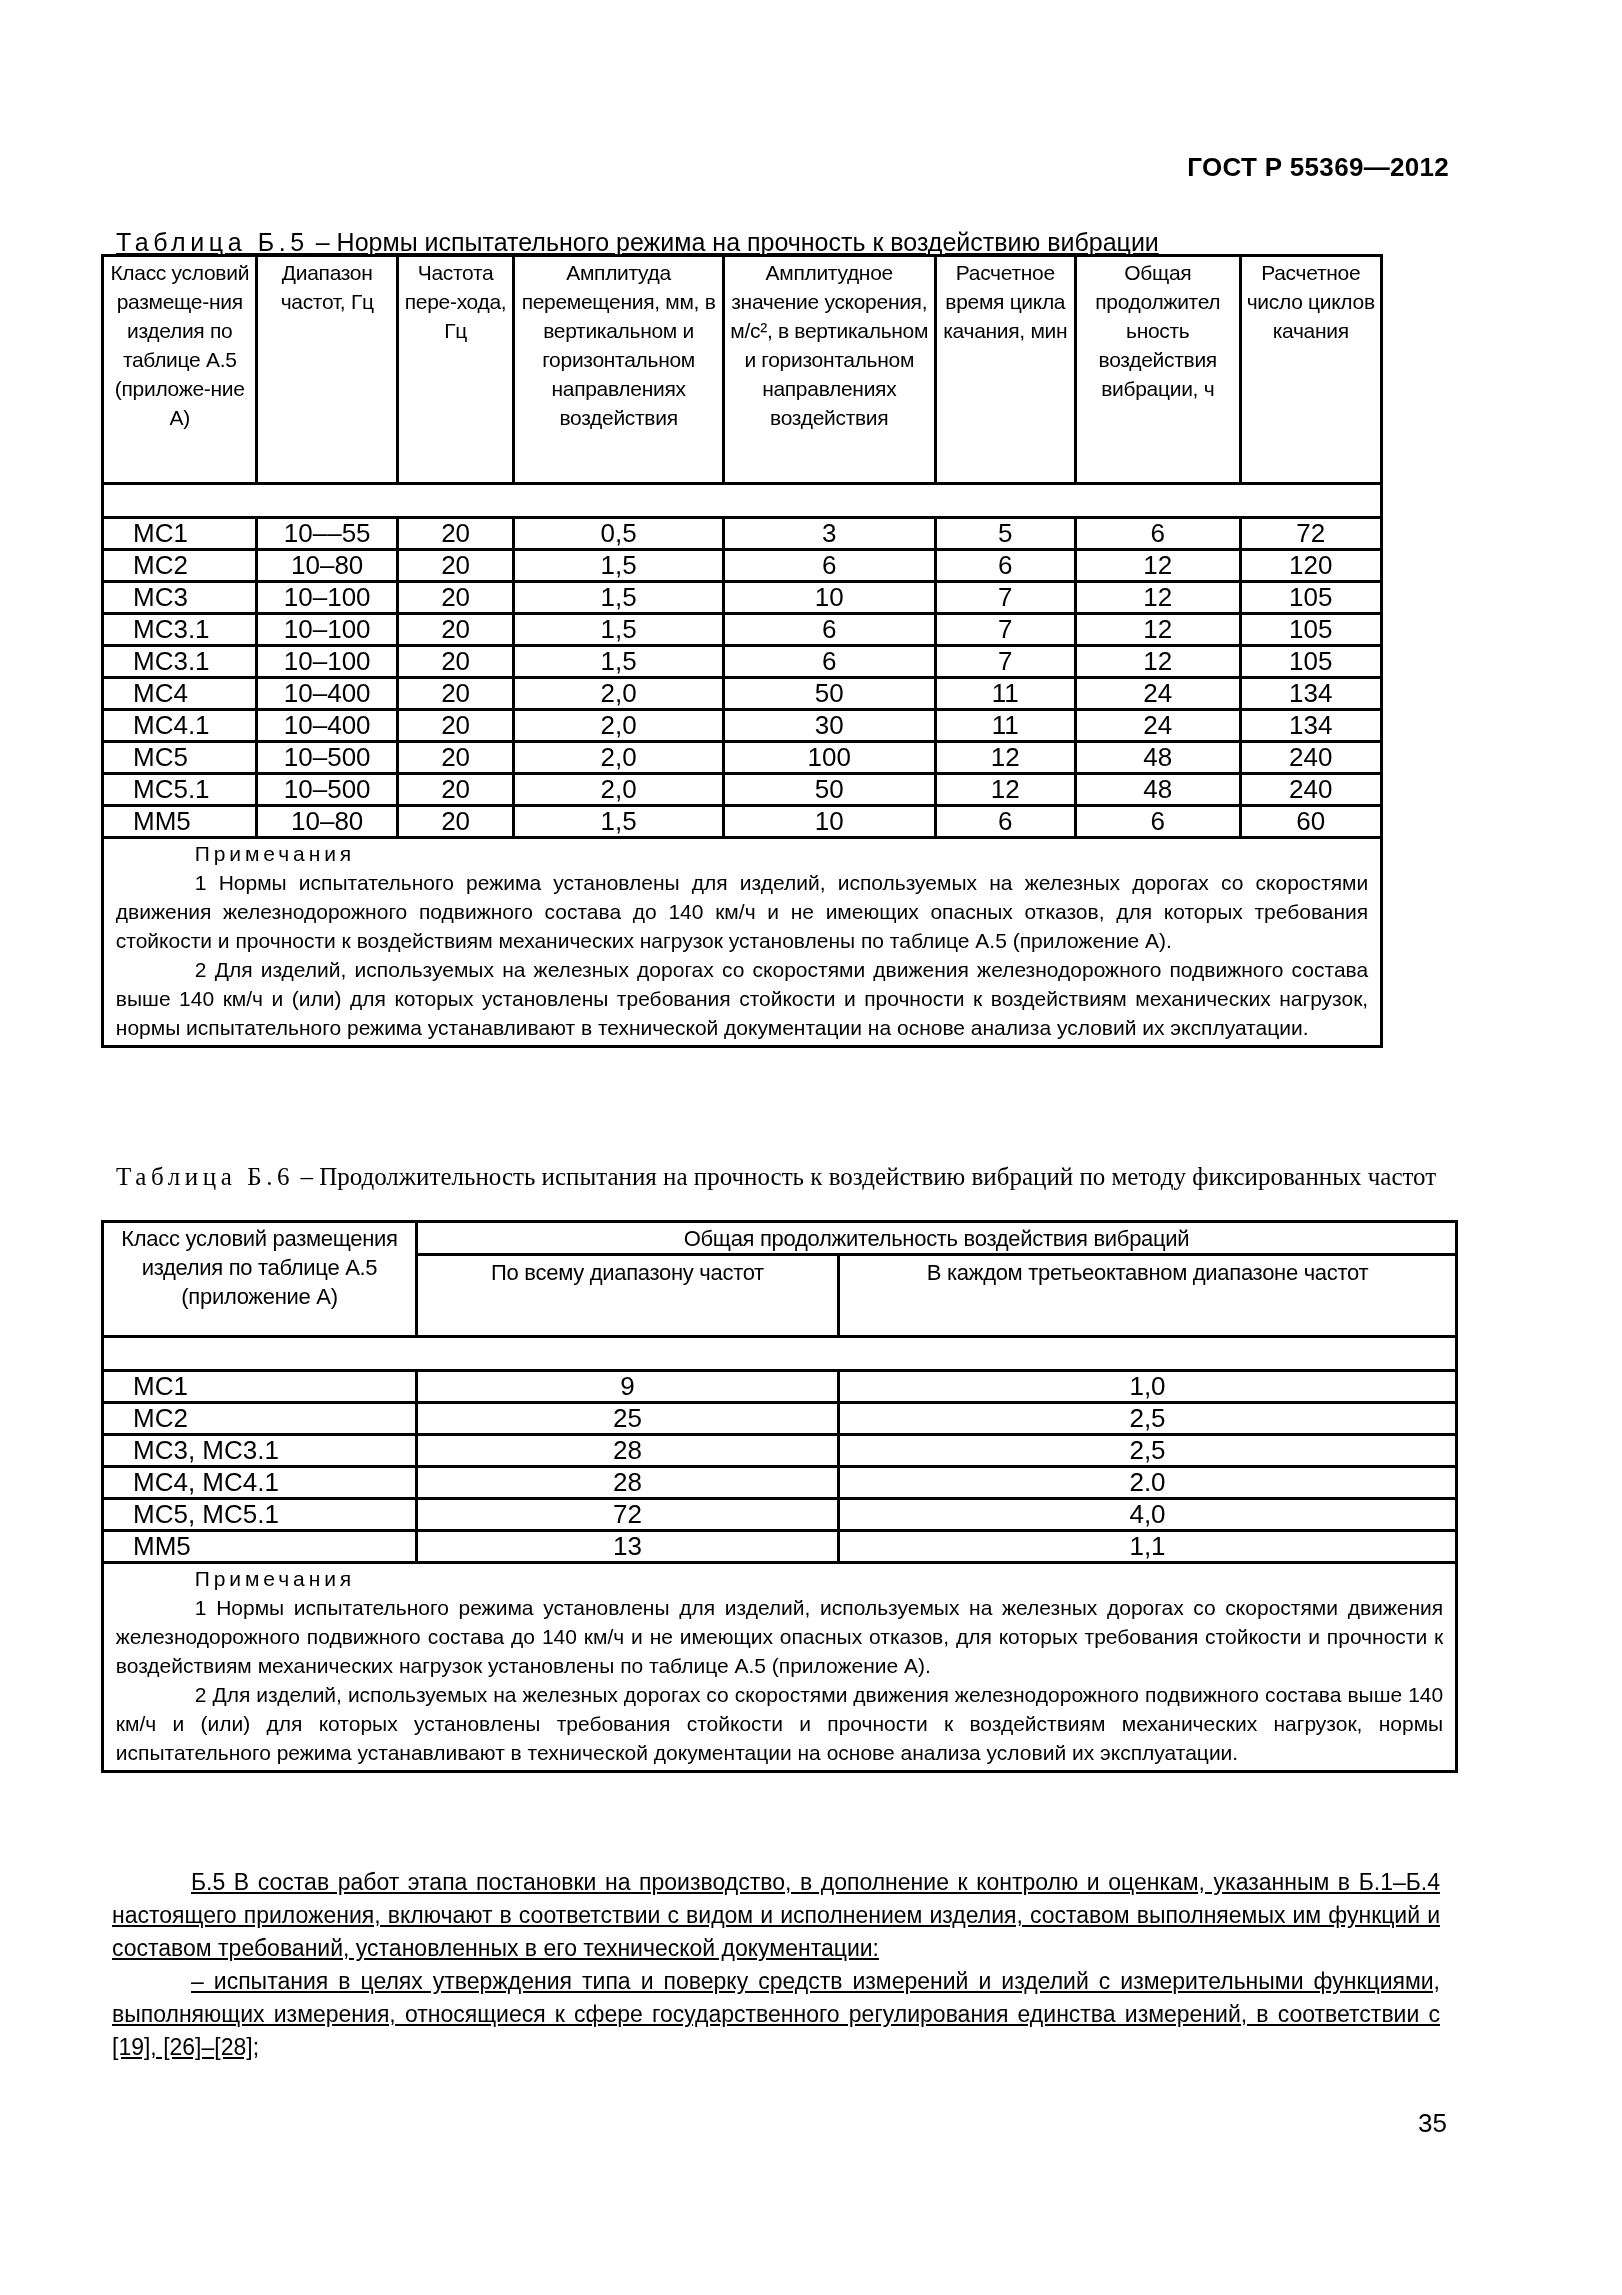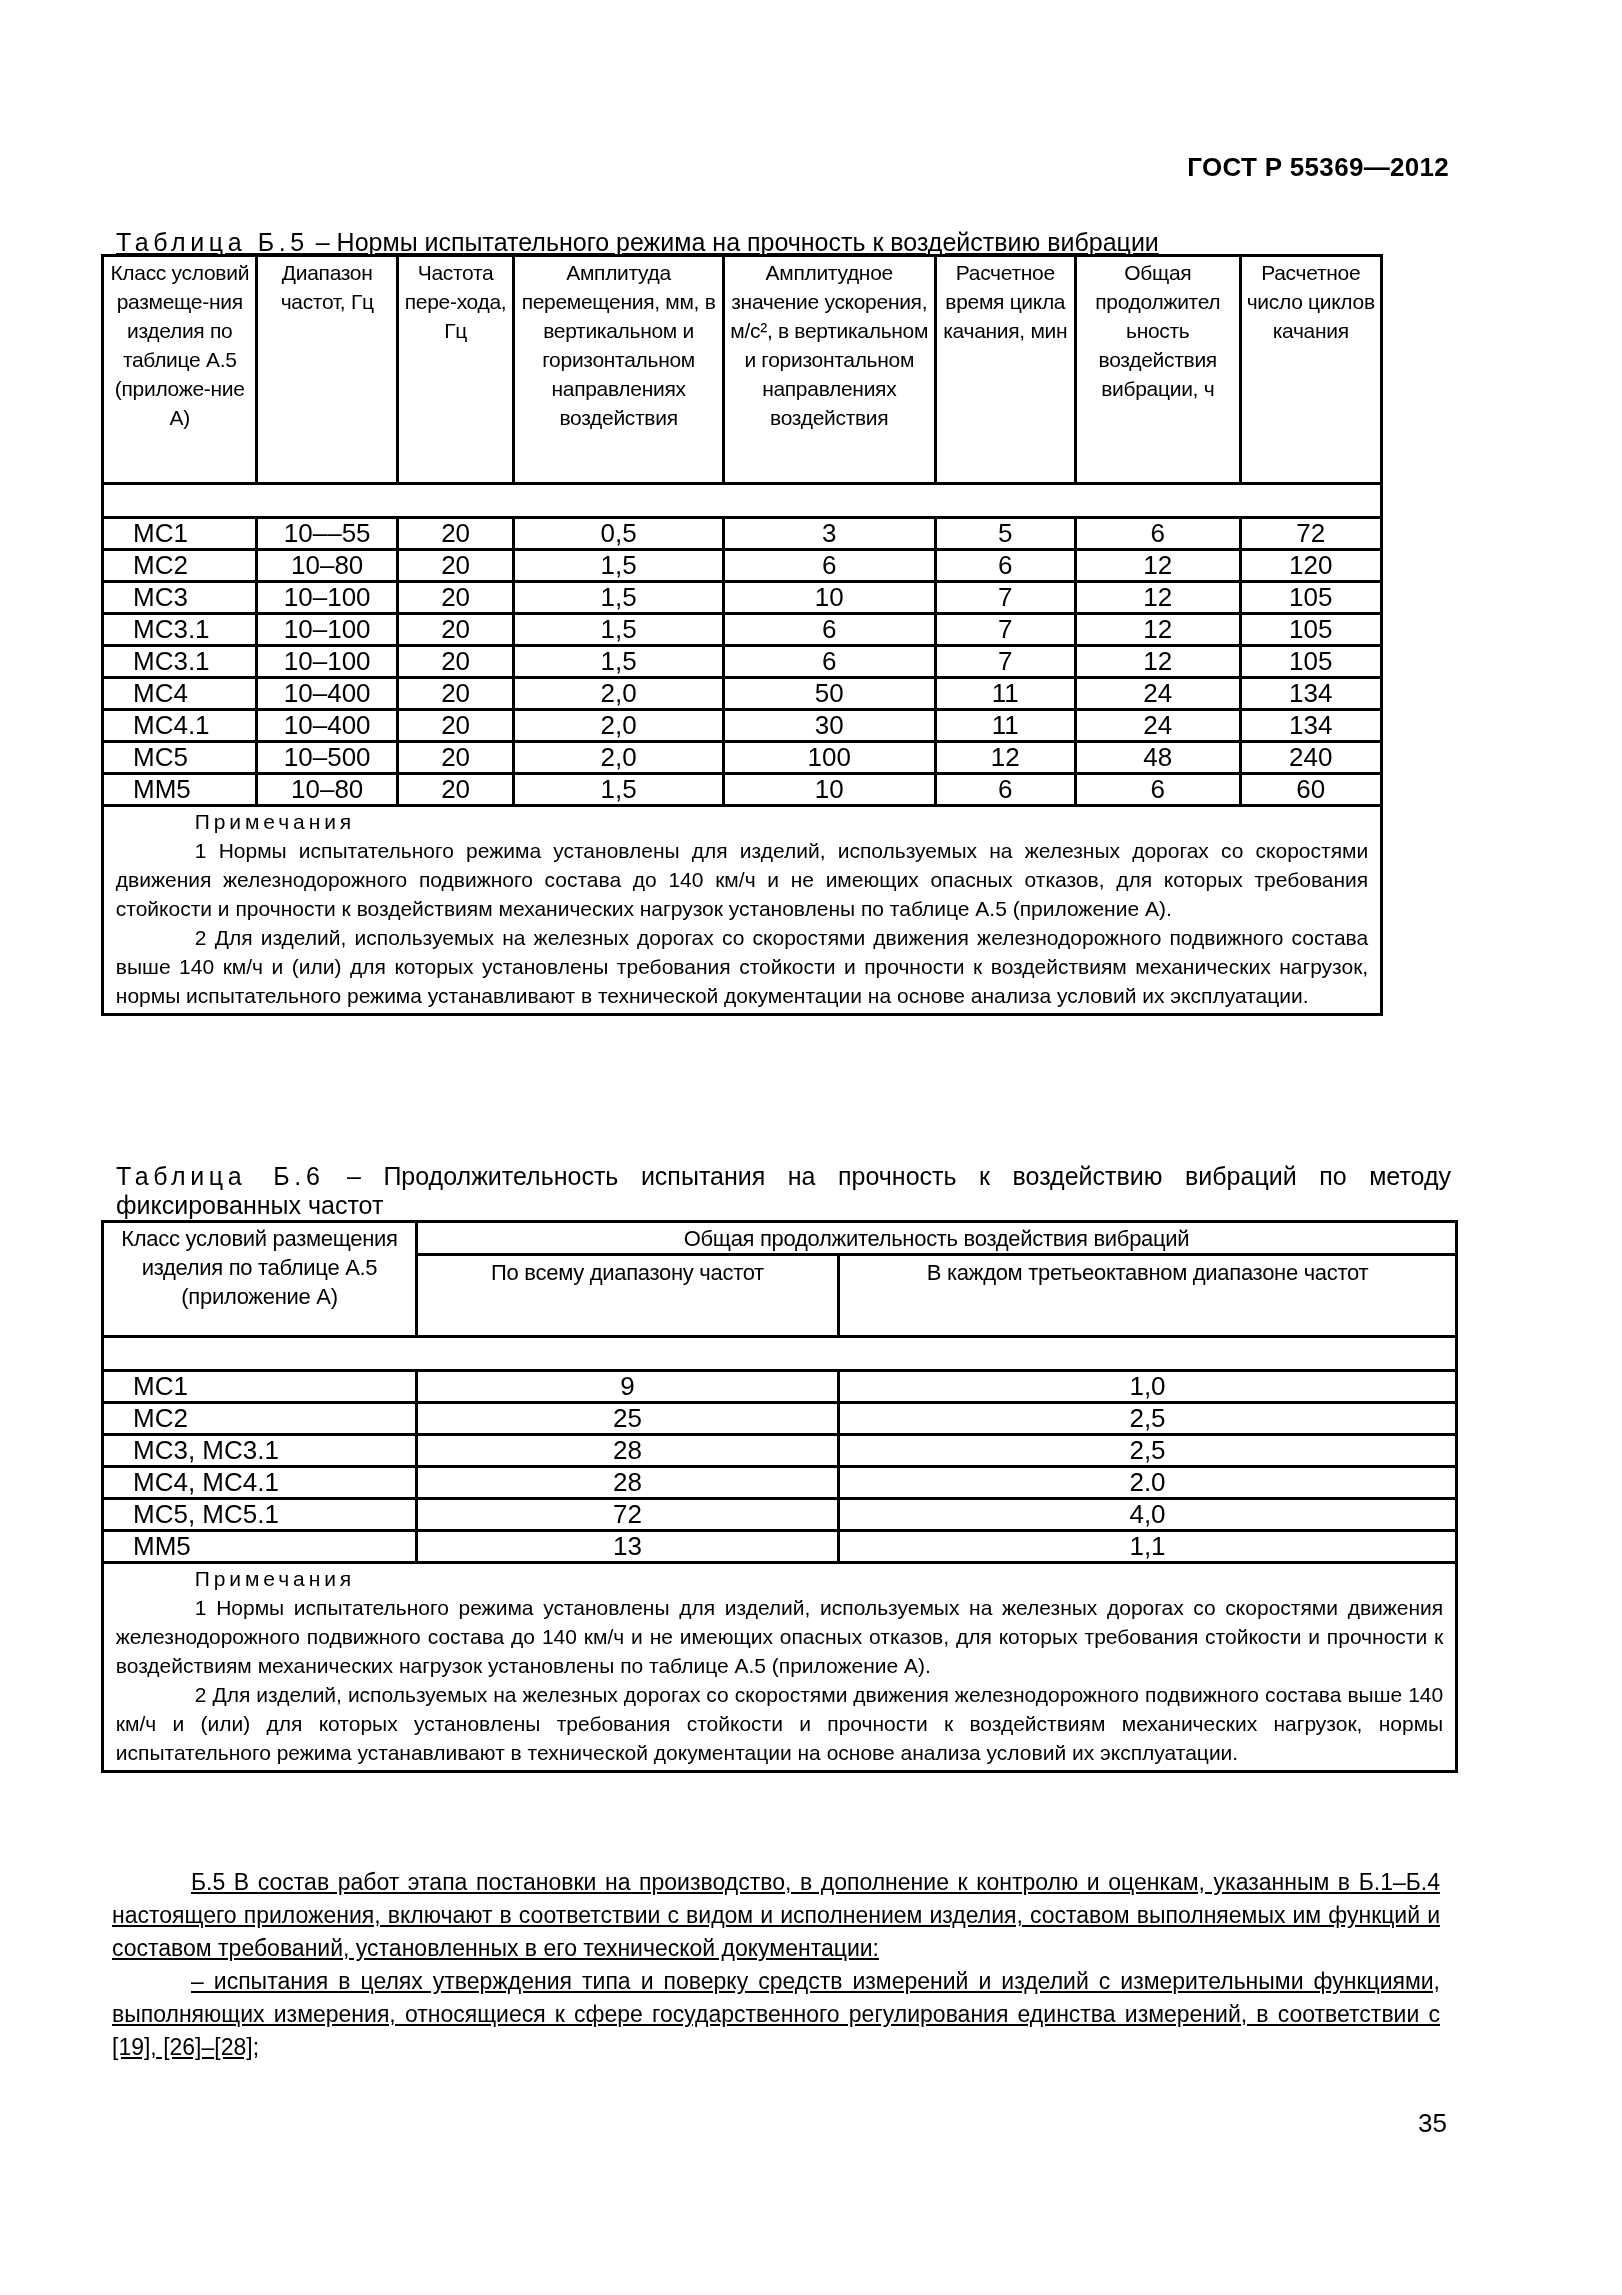--- a/index.html
+++ b/index.html
@@ -161,40 +161,50 @@
       <td class="cls">МС5</td>
         <td class="num">10–500</td>
         <td class="num">20</td>
         <td class="num">2,0</td>
         <td class="num">100</td>
         <td class="num">12</td>
         <td class="num">48</td>
         <td class="num">240</td>
     </tr>
     <tr class="data">
+      <td class="cls">МС5.1</td>
+        <td class="num">10–500</td>
+        <td class="num">20</td>
+        <td class="num">2,0</td>
+        <td class="num">50</td>
+        <td class="num">12</td>
+        <td class="num">48</td>
+        <td class="num">240</td>
+    </tr>
+    <tr class="data">
       <td class="cls">ММ5</td>
         <td class="num">10–80</td>
         <td class="num">20</td>
         <td class="num">1,5</td>
         <td class="num">10</td>
         <td class="num">6</td>
         <td class="num">6</td>
         <td class="num">60</td>
     </tr>
     <tr>
       <td colspan="8" class="notes">
         <div class="notes-title">Примечания</div>
         <p>1 Нормы испытательного режима установлены для изделий, используемых на железных дорогах со скоростями движения железнодорожного подвижного состава до 140 км/ч и не имеющих опасных отказов, для которых требования стойкости и прочности к воздействиям механических нагрузок установлены по таблице А.5 (приложение А).</p>
         <p>2 Для изделий, используемых на железных дорогах со скоростями движения железнодорожного подвижного состава выше 140 км/ч и (или) для которых установлены требования стойкости и прочности к воздействиям механических нагрузок,  нормы испытательного режима устанавливают в технической документации на основе анализа условий их эксплуатации.</p>
       </td>
     </tr>
   </tbody>
 </table>
 
-<div class="caption" style="top:1162px; text-align:justify;">
+<div class="caption" style="top:1162px; text-align:justify;font-family:Liberation Serif, serif;">
   <span class="spaced">Таблица Б.6</span><span> – Продолжительность испытания на прочность к воздействию вибраций по методу фиксированных частот</span>
 </div>
 
 <table class="gost" id="t6">
   <colgroup>
     <col style="width:314px">
       <col style="width:422px">
       <col style="width:618px">
   </colgroup>
   <thead>

